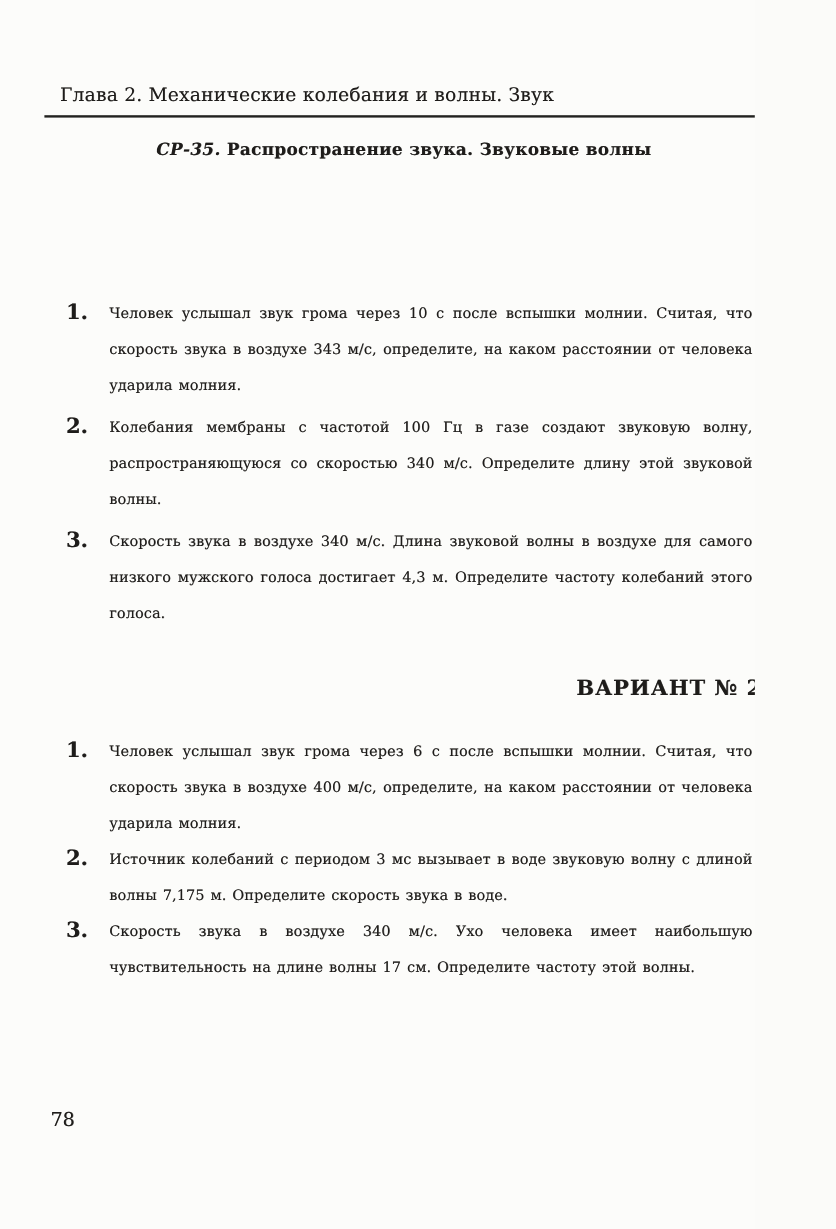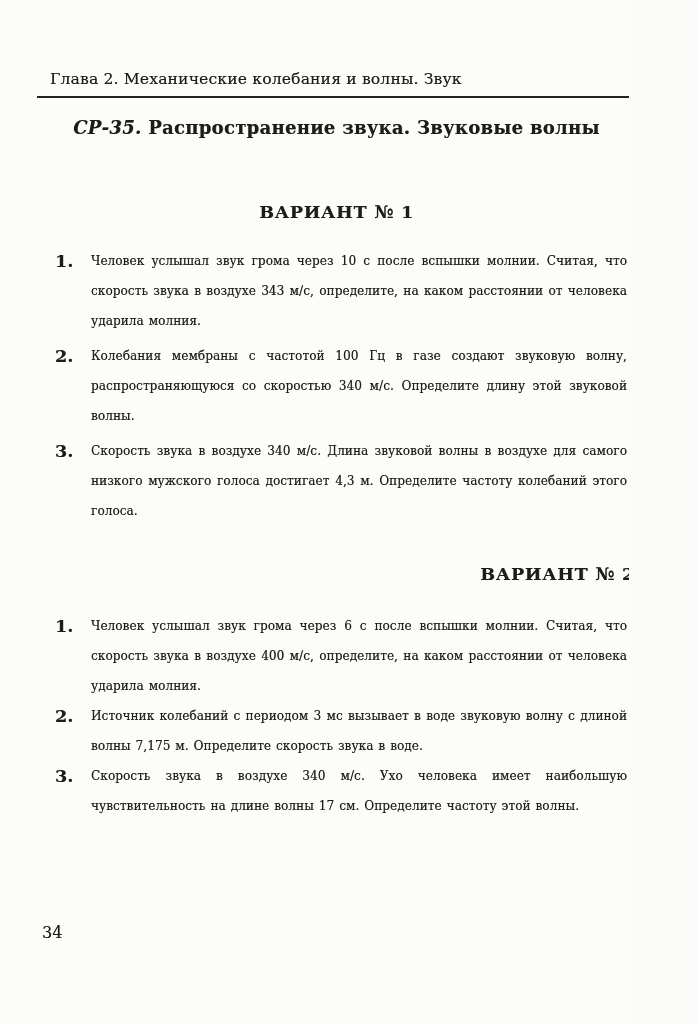--- a/index.html
+++ b/index.html
@@ -46,21 +46,21 @@
     height: 2px;
     background: #222220;
   }
   .title {
     position: absolute;
     left: 38px;
     top: 117px;
     width: 597px;
     margin: 0;
     text-align: center;
-    font-size: 18px;
+    font-size: 14px;
     font-weight: bold;
     letter-spacing: 0.3px;
     text-shadow: 0.3px 0 0 rgba(30,28,26,0.6);
   }
   .title .code { font-style: italic; }
   .variant-heading {
     position: absolute;
     left: 38px;
     width: 597px;
     margin: 0;
@@ -117,21 +117,20 @@
 <div class="page">
 
   <div class="cut-line"></div>
 
   <div class="running-head">Глава 2. Механические колебания и волны. Звук</div>
 
   <div class="head-rule"></div>
 
   <h1 class="title"><em class="code">СР-35.</em> <span>Распространение звука. Звуковые волны</span></h1>
 
-  <h2 class="variant-heading heading-v1">ВАРИАНТ № 1</h2>
 
   <div class="problems problems-v1">
     <div class="problem">
       <span class="num">1.</span>
       <p class="ptext">Человек услышал звук грома через 10 с после вспышки мол­нии. Считая, что скорость звука в воздухе 343 м/с, определите, на каком расстоянии от человека ударила молния.</p>
     </div>
     <div class="problem">
       <span class="num">2.</span>
       <p class="ptext">Колебания мембраны с частотой 100 Гц в газе создают звуко­вую волну, распространяющуюся со скоростью 340 м/с. Опре­делите длину этой звуковой волны.</p>
     </div>
@@ -151,15 +150,15 @@
     <div class="problem">
       <span class="num">2.</span>
       <p class="ptext">Источник колебаний с периодом 3 мс вызывает в воде звуко­вую волну с длиной волны 7,175 м. Определите скорость звука в воде.</p>
     </div>
     <div class="problem">
       <span class="num">3.</span>
       <p class="ptext">Скорость звука в воздухе 340 м/с. Ухо человека имеет наи­большую чувствительность на длине волны 17 см. Определите частоту этой волны.</p>
     </div>
   </div>
 
-  <div class="pageno">34</div>
+  <div class="pageno">78</div>
 
 </div>
 
 </body></html>

